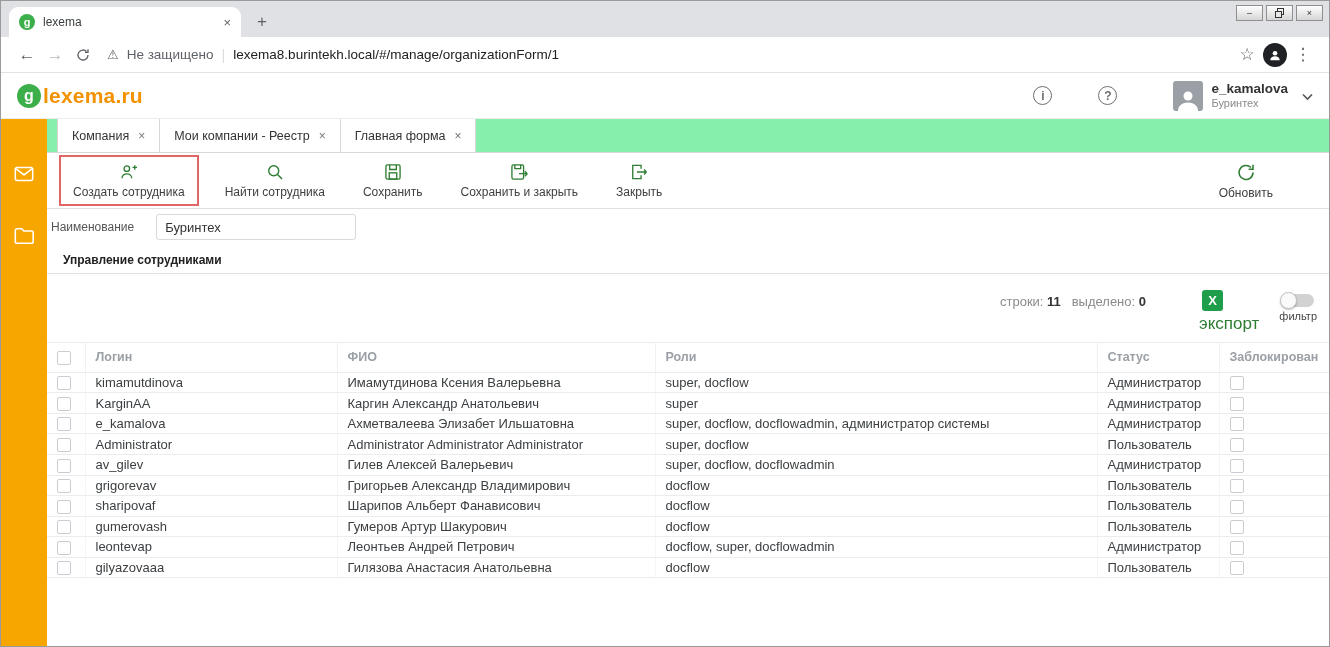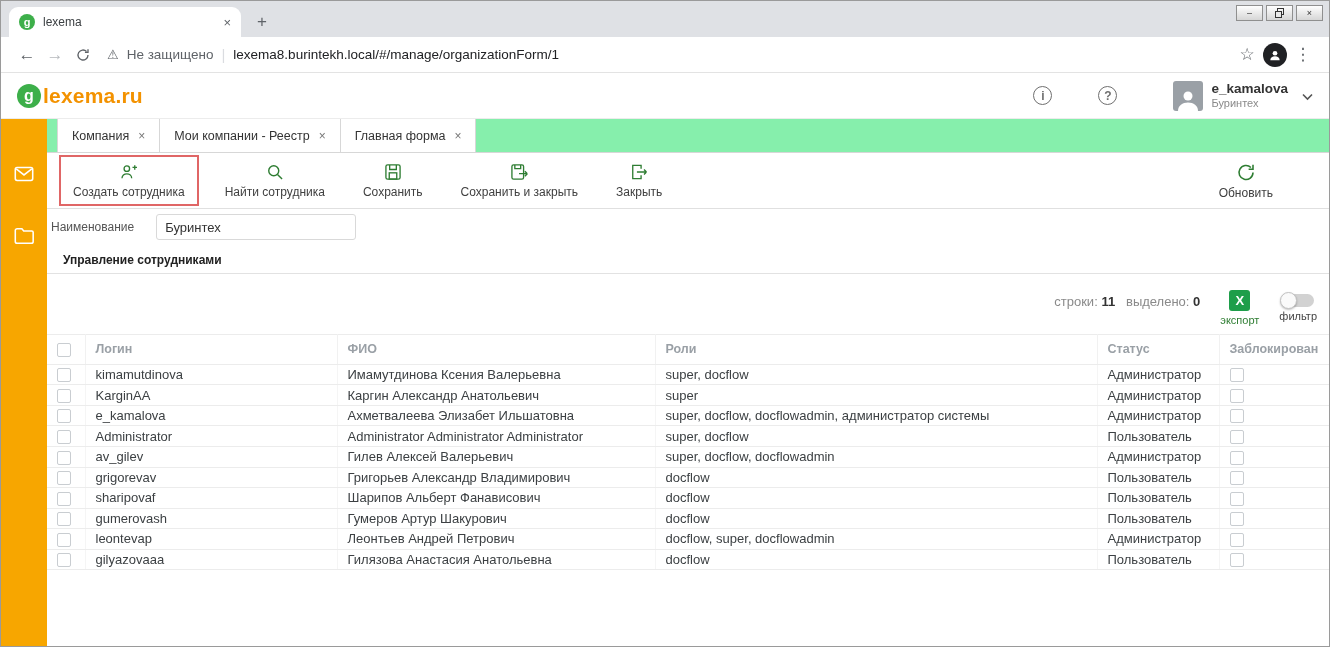--- a/index.html
+++ b/index.html
@@ -67,21 +67,21 @@
 
   .section-title { padding:8px 16px 6px; font-size:12px; font-weight:bold; color:#222; flex:none; }
 
   
   .grid { flex:1; border-top:1px solid #e2e2e2; display:flex; flex-direction:column; min-height:0; overflow:hidden; }
   .grid-controls { display:flex; justify-content:flex-end; align-items:flex-start; padding:16px 12px 8px; gap:20px; flex:none; }
   .counts { font-size:13px; color:#8a8a8a; padding-top:4px; white-space:nowrap;text-align:right; }
   .counts b { color:#333; font-weight:bold; }
   .gc-stack { display:flex; flex-direction:column; align-items:center; gap:3px; cursor:pointer; }
   .excel-icon { width:21px; height:21px; border-radius:3px; background:#1e9e4a; color:#fff; font-weight:bold; font-size:13px; display:flex; align-items:center; justify-content:center; }
-  .export-label { font-size:11px; color:#2e7d32; }
+  .export-label { font-size:17px; color:#2e7d32;margin-left:33px; }
   .toggle { width:32px; height:13px; border-radius:7px; background:#d2d2d2; position:relative; margin-top:4px; }
   .toggle-knob { width:17px; height:17px; border-radius:50%; background:#fafafa; border:1px solid #c2c2c2; position:absolute; left:-2px; top:-2px; box-shadow:0 1px 2px rgba(0,0,0,.25); }
   .filter-label { font-size:11px; color:#444; }
 
   table { width:100%; border-collapse:collapse; table-layout:fixed; }
   th { color:#9aa0a6; font-weight:bold; font-size:12.5px; text-align:left; padding:7px 10px; border-top:1px solid #ececec; border-bottom:1px solid #ececec; border-right:1px solid #f1f1f1; white-space:nowrap; overflow:hidden; cursor:pointer; }
   td { font-size:13px; color:#3c4043; padding:2px 10px; border-bottom:1px solid #ececec; border-right:1px solid #f5f5f5; white-space:nowrap; overflow:hidden;margin-top:44px; }
   .c-check { width:38px; }
   .checkbox { display:inline-block; width:14px; height:14px; border:1px solid #c9cdd1; border-radius:2px; background:#fff; vertical-align:middle; cursor:pointer; }
 </style>

